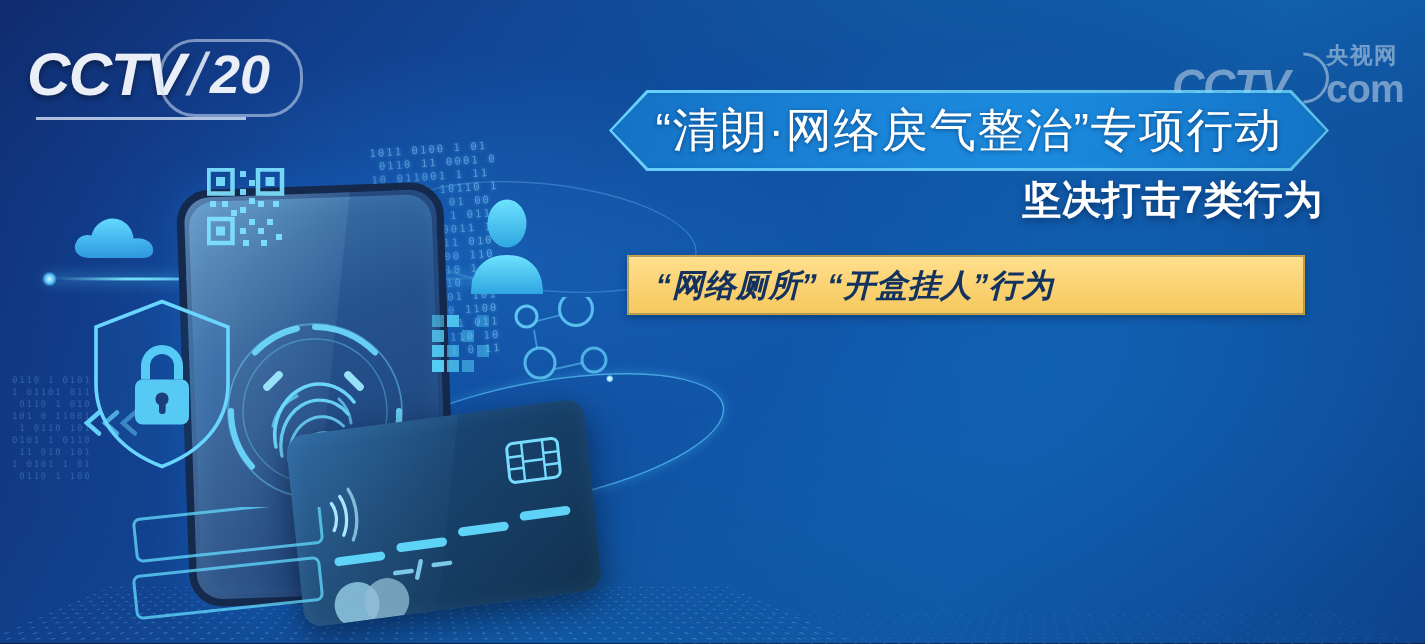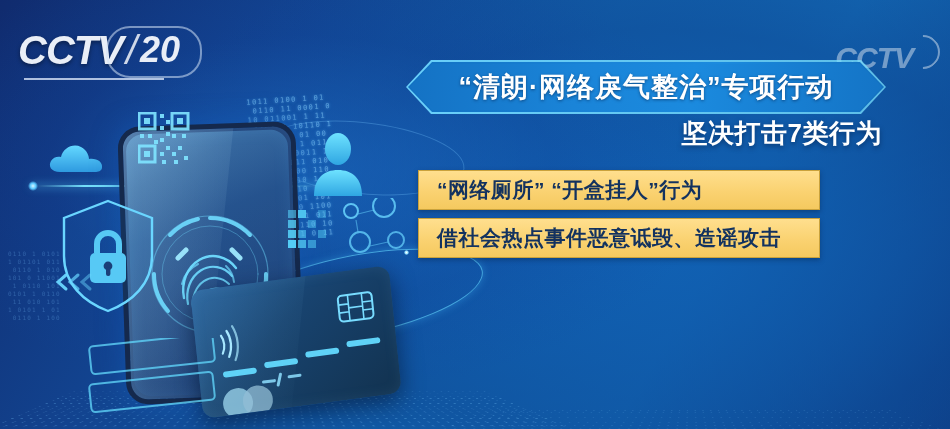--- a/index.html
+++ b/index.html
@@ -219,22 +219,22 @@
   .title-banner-outline::after {
     content: "";
     position: absolute;
     left: 2px; top: 2px; right: 2px; bottom: 2px;
     clip-path: polygon(24px 0, calc(100% - 24px) 0, 100% 50%, calc(100% - 24px) 100%, 24px 100%, 0 50%);
     background: linear-gradient(95deg, #1170c2 0%, #1a84d8 40%, #1b8ade 65%, #1270c0 100%);
   }
   .title-text {
     position: relative;
     z-index: 3;
-    font-size: 27px;
-    font-weight: 700;
+    font-size: 31px;
+    font-weight: 400;
     color: #ffffff;
     letter-spacing: 1px;
     white-space: nowrap;
     text-shadow: 0 1px 3px rgba(4,30,70,.55);
     text-align: right;
   }
   .subtitle {
     position: absolute;
     left: 410px; top: 116px;
     width: 472px;
@@ -243,21 +243,22 @@
     font-weight: 700;
     color: #ffffff;
     letter-spacing: .5px;
     text-shadow: 0 2px 5px rgba(4,28,68,.6);
   }
 
   
   .list {
     position: absolute;
     left: 418px; top: 170px;
-    width: 402px;
+    width: 452px;
+    font-style: italic;
   }
   .list-item {
     height: 38px;
     margin-bottom: 8px;
     background: linear-gradient(180deg, #ffdf8e 0%, #fad271 55%, #f5c95f 100%);
     border: 1.5px solid #caa23c;
     display: flex;
     align-items: center;
     box-shadow: 0 2px 5px rgba(2,20,55,.35);
   }
@@ -431,20 +432,24 @@
       <span class="cctv-slash">/</span>
       <span class="cctv-13">20</span>
     </div>
     <div class="cctv-pill"></div>
     <div class="cctv-underline"></div>
   </div>
 
   <div class="watermark">
     <span class="wm-cctv">CCTV</span>
     <span class="wm-arc"></span>
+    <span class="wm-right">
+      <span class="wm-cn">央视网</span>
+      <span class="wm-com">com</span>
+    </span>
   </div>
 
   <div class="cloud">
     <svg viewBox="0 0 60 38" width="60" height="38">
       <defs>
         <linearGradient id="cloudg" x1="0" y1="0" x2="0" y2="1">
           <stop offset="0%" stop-color="#63d8ff"></stop>
           <stop offset="100%" stop-color="#2e9ae0"></stop>
         </linearGradient>
       </defs>
@@ -626,18 +631,15 @@
   <div class="title-banner-outline"></div>
   <div class="title-banner">
     <span class="title-text">“清朗·网络戾气整治”专项行动</span>
   </div>
   <div class="subtitle">坚决打击7类行为</div>
 
   <div class="list">
     <div class="list-item">
       <span class="list-item-text">“网络厕所” “开盒挂人”行为</span>
     </div>
-    <div class="list-item">
-      <span class="list-item-text">借社会热点事件恶意诋毁、造谣攻击</span>
-    </div>
   </div>
 
 </div>
 
 </body></html>

